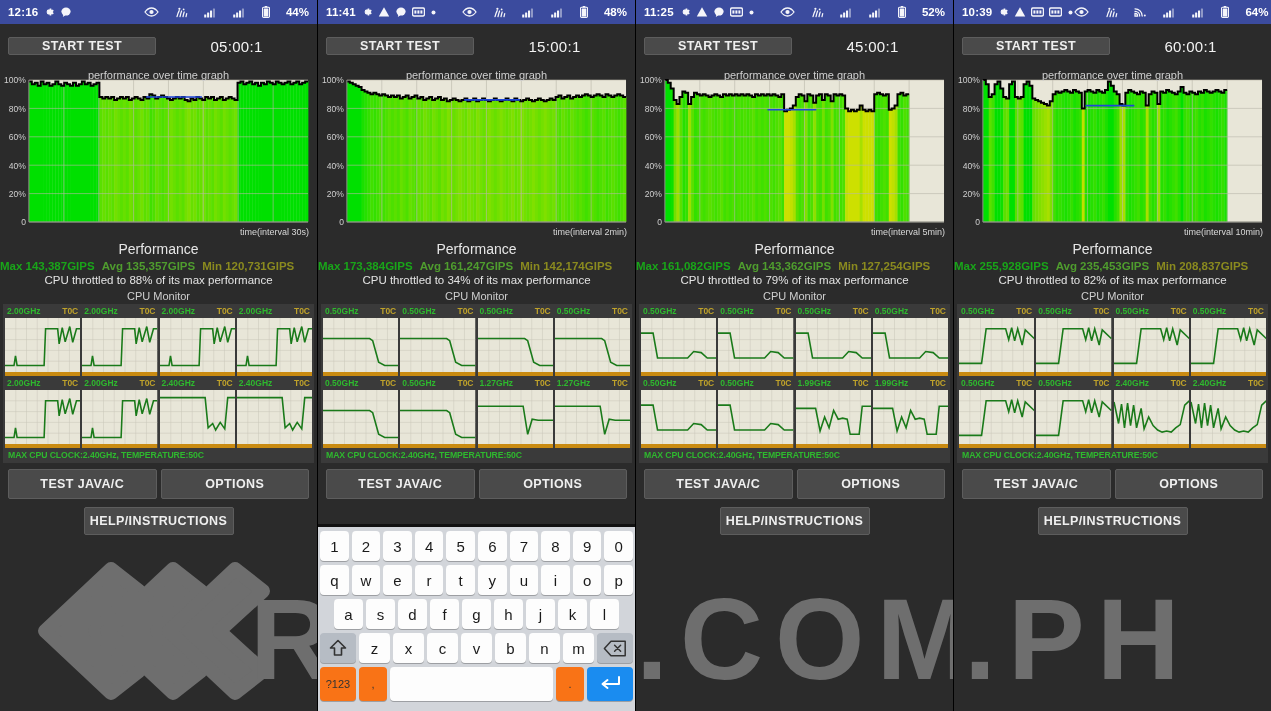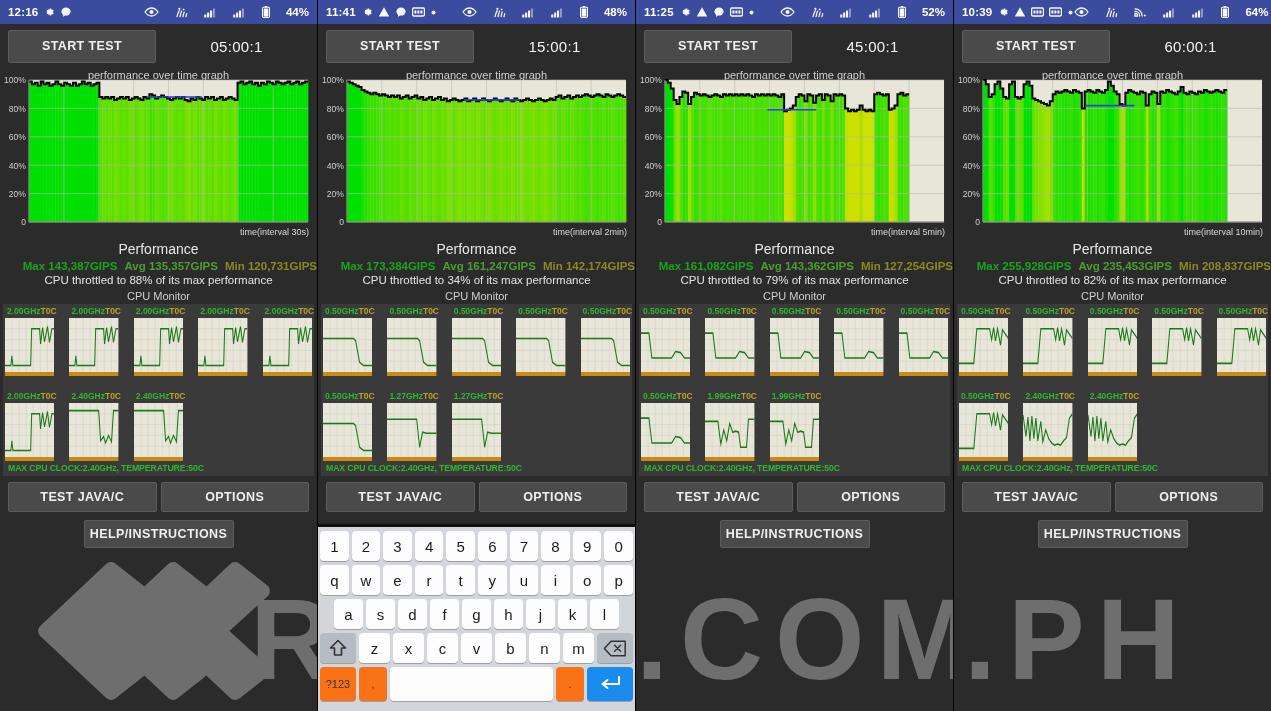--- a/index.html
+++ b/index.html
@@ -36,21 +36,21 @@
   
   .toprow {
     height: 44px; display: flex; align-items: center;
     padding: 4px 8px; gap: 8px;
   }
   .btn {
     background: #4a4a4a; color: #efefef;
     border: 1px solid #5d5d5d; border-radius: 2px;
     font-size: 12.5px; font-weight: bold; letter-spacing: .4px;
     display: flex; align-items: center; justify-content: center;
-    height: 33px; text-align: center;
+    height: 18px; text-align: center;
   }
   .btn-start { flex: 0 0 148px; }
   .timer {
     flex: 1; text-align: center; color: #f2f2f2;
     font-size: 15px; letter-spacing: .3px;
   }
 
   
   .graphwrap { height: 170px; padding: 0 3px; position: relative; }
   .graph-title {
@@ -61,33 +61,33 @@
   .graph-x {
     position: absolute; bottom: 1px; right: 8px;
     color: #d8d8d8; font-size: 9px; z-index: 4;
   }
   .gsvg { width: 100%; height: 170px; display: block; }
 
   
   .perf { text-align: center; padding-top: 3px; }
   .perf-title { color: #e6e6e6; font-size: 14px; }
   .perf-nums {
-    display: flex; justify-content: flex-end; gap: 7px;
+    display: flex; justify-content: flex-start; gap: 7px;
     font-size: 11.5px; font-weight: bold; margin-top: 3px;
   }
   .n-max { color: #19a519; }
   .n-avg { color: #4f9d2e; }
   .n-min { color: #8a8a1f; }
   .perf-thr { color: #e3e3e3; font-size: 11.5px; margin-top: 2px; }
 
   
   .cpuwrap { margin-top: 4px; }
   .cpu-title { text-align: center; color: #cfcfcf; font-size: 11px; margin-bottom: 2px; }
   .cpu-box { background: #3a3a3a; margin: 0 3px; padding: 2px 2px 0 2px; }
-  .cpu-grid { display: grid; grid-template-columns: repeat(5, 1fr); gap: 15px; }
+  .cpu-grid { display: grid; grid-template-columns: repeat(4, 1fr); gap: 2px; }
   .core { position: relative; height: 70px; background: #3a3a3a; }
   .core-head {
     position: absolute; top: 0; left: 0; right: 0; height: 12px;
     display: flex; justify-content: space-between;
     font-size: 8.5px; font-weight: bold; color: #2eb82e;
     padding: 0 2px; z-index: 3; pointer-events: none;
   }
   .core-temp { color: #bfa22a; }
   .core-plot { width: 100%; height: 70px; display: block; }
   .cpu-foot {

